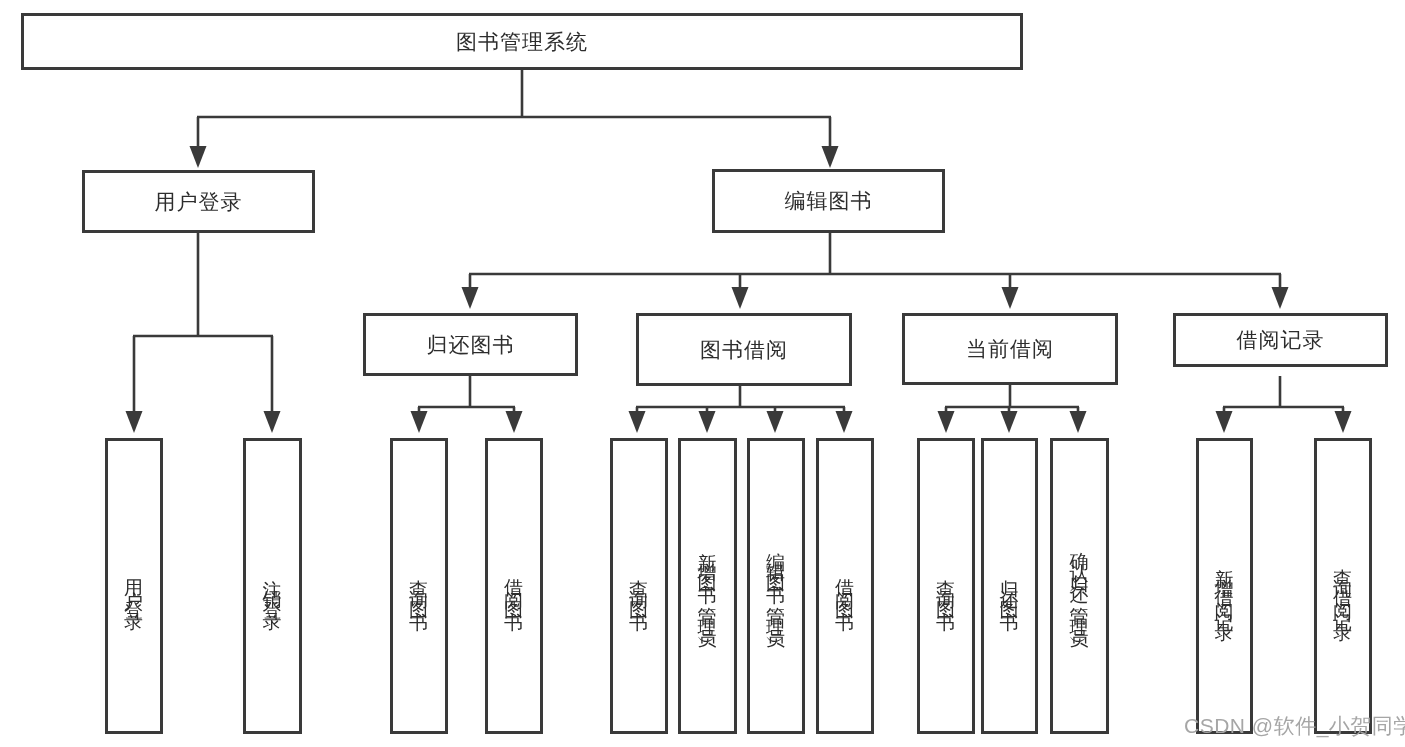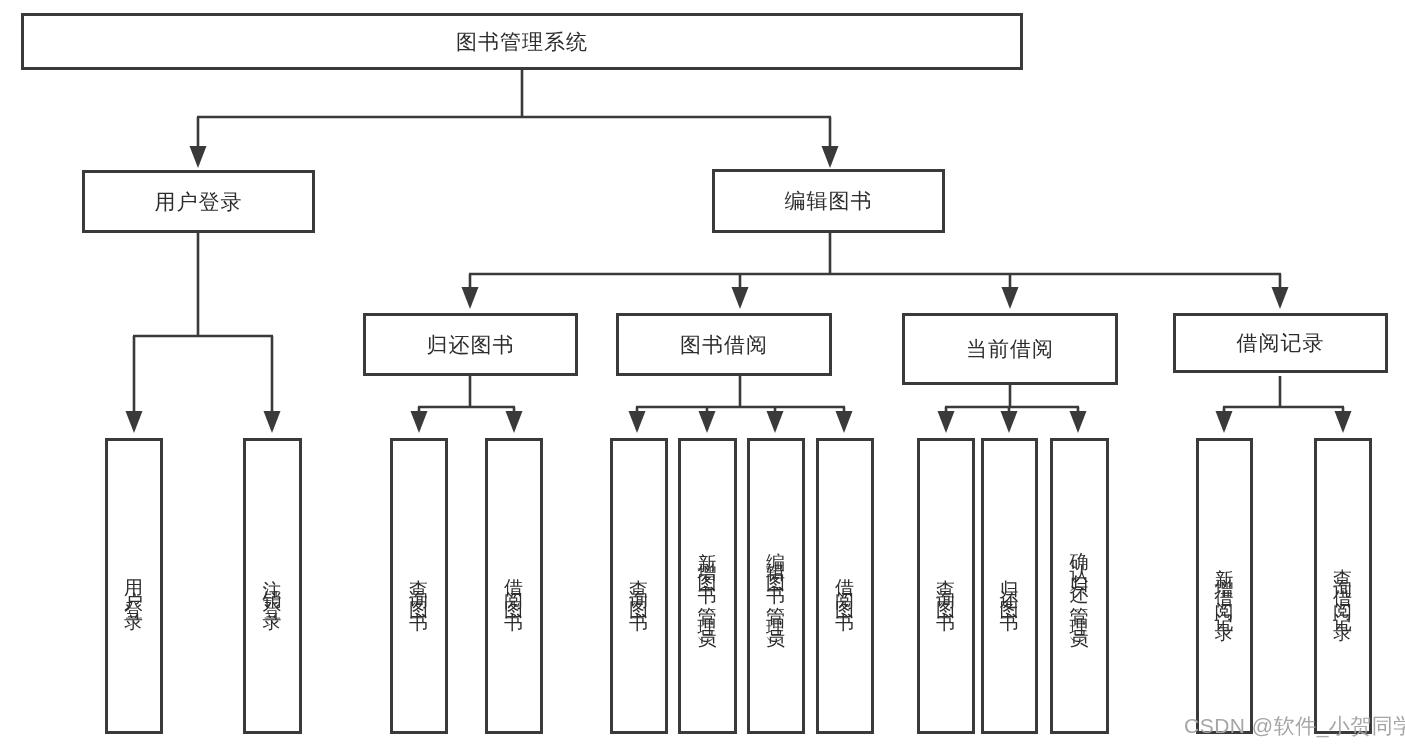--- a/index.html
+++ b/index.html
@@ -116,27 +116,27 @@
   <div class="node h" style="left:82px;top:170px;width:233px;height:63px">
     <span>用户登录</span>
   </div>
   <div class="node h" style="left:712px;top:169px;width:233px;height:64px">
     <span>编辑图书</span>
   </div>
 
   <div class="node h" style="left:363px;top:313px;width:215px;height:63px">
     <span>归还图书</span>
   </div>
-  <div class="node h" style="left:616px;top:313px;width:216px;height:63px">
+  <div class="node h" style="left:636px;top:313px;width:216px;height:73px">
     <span>图书借阅</span>
   </div>
   <div class="node h" style="left:902px;top:313px;width:216px;height:72px">
     <span>当前借阅</span>
   </div>
-  <div class="node h" style="left:1173px;top:313px;width:215px;height:60px">
+  <div class="node h" style="left:1173px;top:313px;width:215px;height:54px">
     <span>借阅记录</span>
   </div>
 
   <div class="node v" style="left:105px;top:438px;width:58px;height:296px">
     <span>用户登录</span>
   </div>
   <div class="node v" style="left:243px;top:438px;width:59px;height:296px">
     <span>注销登录</span>
   </div>
 

